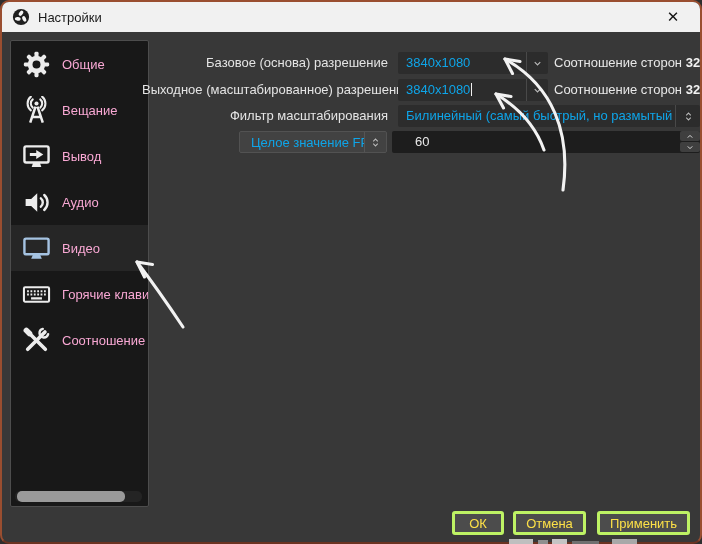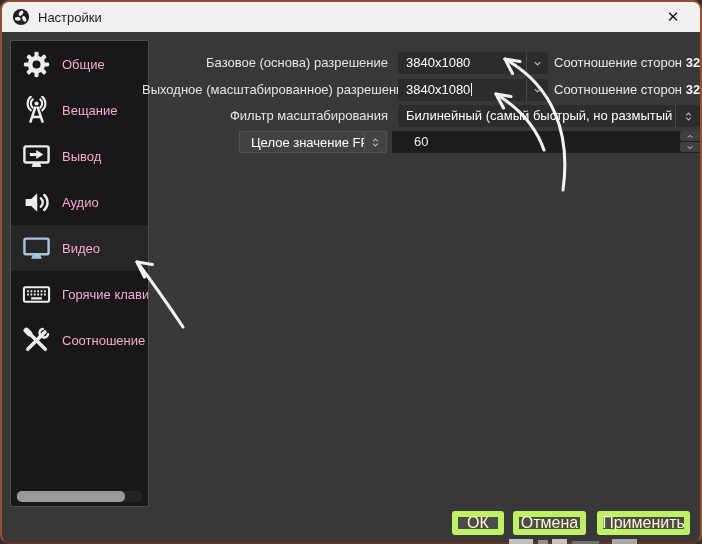--- a/index.html
+++ b/index.html
@@ -49,43 +49,43 @@
     position:absolute;left:4px;right:6px;bottom:4px;height:11px;background:#242424;border-radius:5px;
   }
   .hscroll-thumb{position:absolute;left:2px;top:0;height:11px;width:108px;background:#9a9a9a;border-radius:5px;}
   
   .row-label{
     position:absolute;left:140px;width:246px;height:22px;line-height:22px;
     text-align:right;color:#e4e4e4;font-size:13px;white-space:nowrap;
   }
   .combo{
     position:absolute;height:22px;background:var(--field-bg);border-radius:2px;
-    display:flex;align-items:stretch;color:#ffffff;font-size:13px;
+    display:flex;align-items:stretch;color:#0ea5e9;font-size:13px;
   }
   .combo .val{flex:1;line-height:22px;padding:0 8px;white-space:nowrap;overflow:hidden;}
   .combo .dd{width:22px;border-left:1px solid #494949;display:flex;align-items:center;justify-content:center;color:#b9b9b9;}
   .combo .dd svg{width:11px;height:11px;}
   .aspect{position:absolute;height:22px;line-height:22px;color:#e8e8e8;font-size:13px;white-space:nowrap;}
   .aspect b{font-weight:bold;color:#f2f2f2;}
   .caret{display:inline-block;width:1px;height:13px;background:#f0f0f0;vertical-align:-2px;margin-left:1px;}
   .fps-combo{background:#424242;border:1px solid #525252;}
   .fps-combo .dd{border-left:1px solid #555;}
   .fps-input{
     position:absolute;left:390px;top:129px;width:308px;height:22px;background:var(--fps-input-bg);
     border-radius:2px;display:flex;color:#eaeaea;font-size:13px;
   }
-  .fps-input .num{flex:1;line-height:22px;padding:0 14px;margin-left:8px;}
+  .fps-input .num{flex:1;line-height:22px;padding:0 23px;}
   .spin{width:20px;display:flex;flex-direction:column;justify-content:space-between;padding:0;}
   .spin .sb{height:10.5px;background:#3f3f3f;border-radius:2px;display:flex;align-items:center;justify-content:center;color:#dedede;margin:0 0 1px 0;}
   .spin .sb svg{width:12px;height:9px;}
   
   .btn{
     position:absolute;top:509px;height:24px;background:var(--button-bg);border-radius:3px;
-    color:#fef9c3;font-size:16px;display:flex;align-items:center;justify-content:center;
-    border:6px solid #bef264;
+    color:#fde047;font-size:13px;display:flex;align-items:center;justify-content:center;
+    border:3px solid #bef264;
   }
   .btn-ok{left:450px;width:52px;}
   .btn-cancel{left:511px;width:73px;}
   .btn-apply{left:595px;width:93px;}
   
   .arrows{position:absolute;left:0;top:0;width:702px;height:544px;pointer-events:none;}
   .arrows path{stroke:var(--annotation-arrow);stroke-width:3.1;fill:none;stroke-linecap:round;stroke-linejoin:round;}
   
   .peek{position:absolute;}
   .icon-defs{position:absolute;width:0;height:0;overflow:hidden;}

